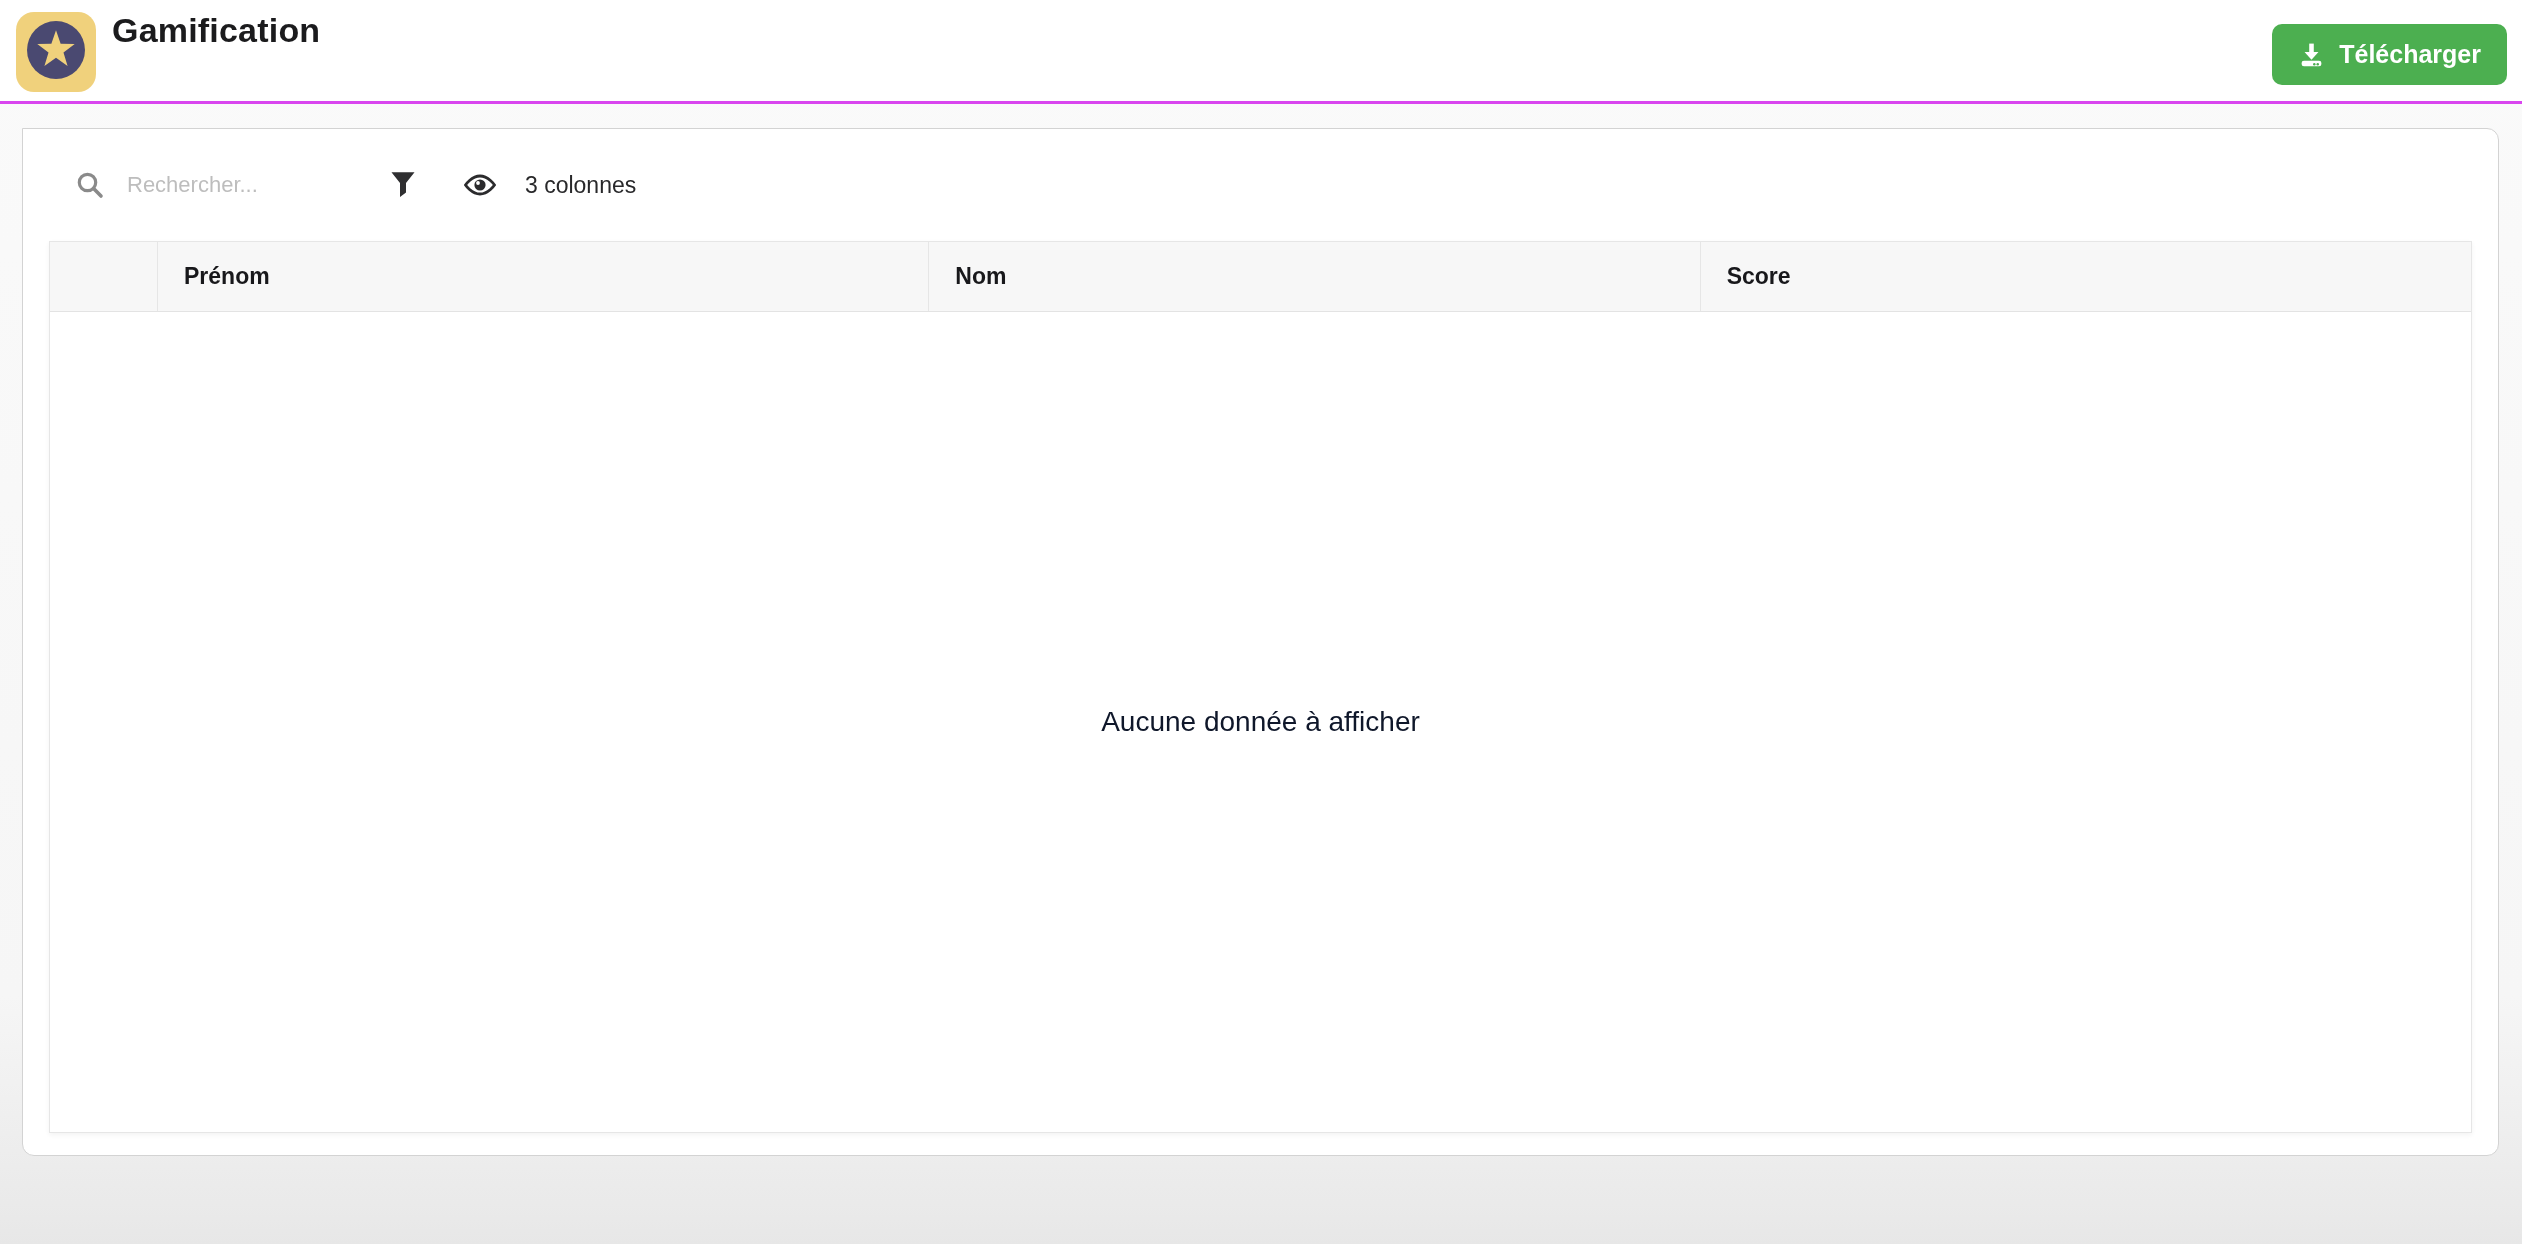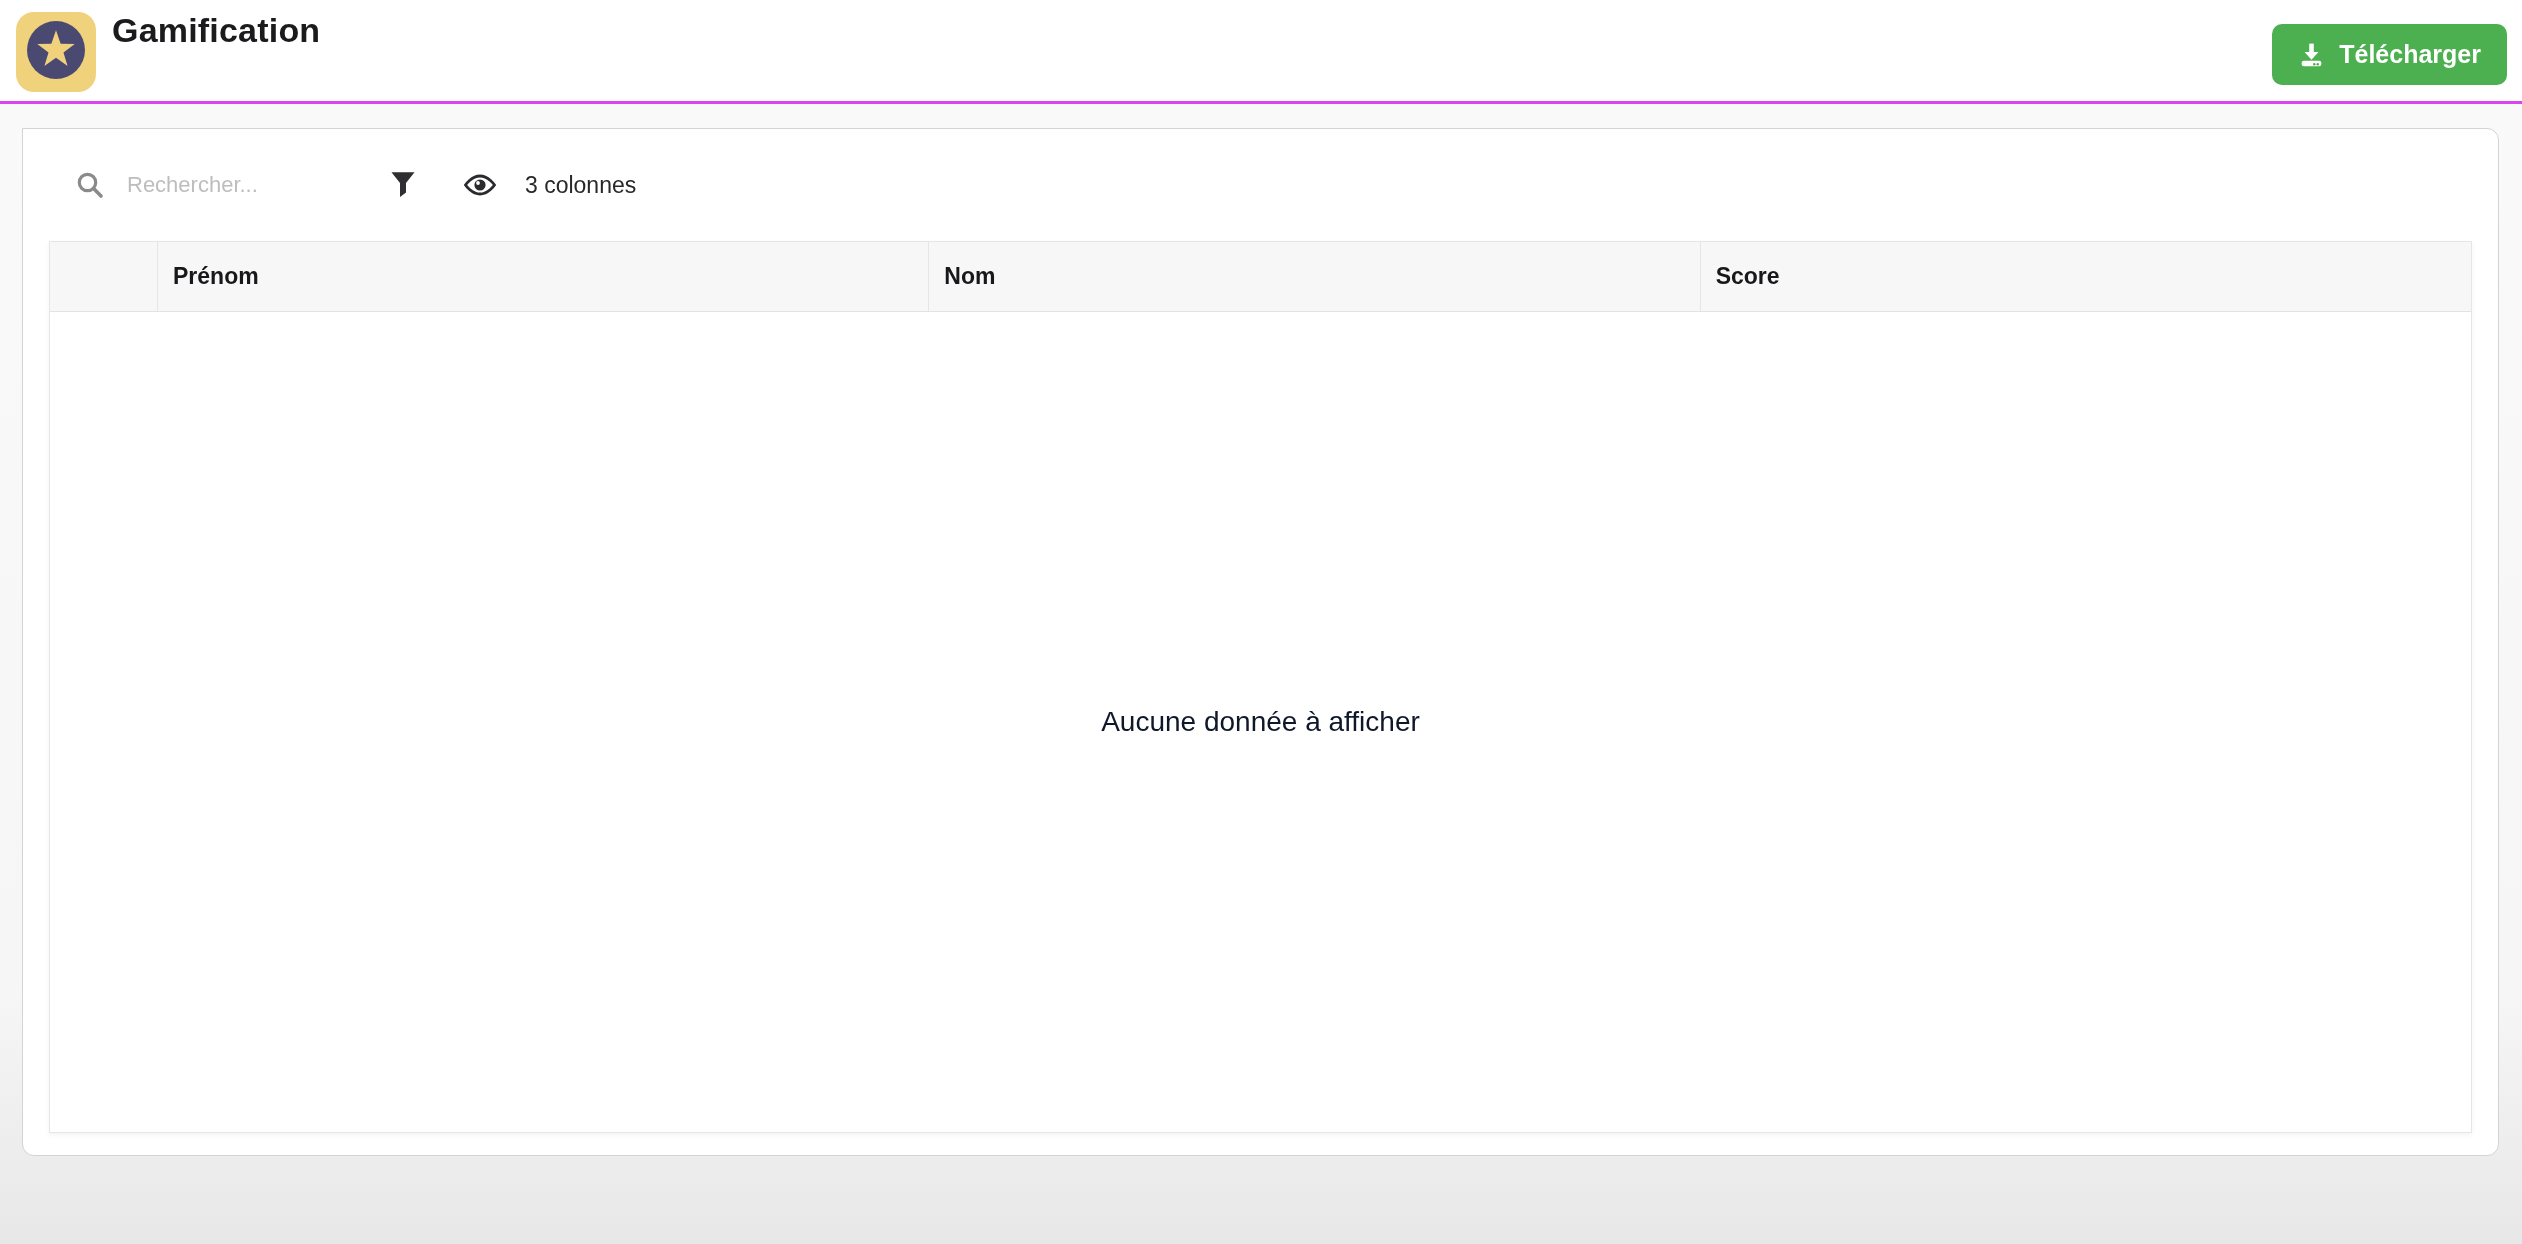--- a/index.html
+++ b/index.html
@@ -152,21 +152,21 @@
   }
   .grid-header {
     display: flex;
     height: 70px;
     background: #f7f7f7;
     border-bottom: 1px solid #e3e3e3;
   }
   .grid-th {
     display: flex;
     align-items: center;
-    padding-left: 15px;
+    padding-left: 26px;
     font-size: 23px;
     font-weight: 700;
     color: #18181b;
   }
   .grid-th.sel { width: 107px; flex: none; padding-left: 0; }
   .grid-th.col { flex: 1; border-left: 1px solid #e6e6e6; }
   .grid-body {
     height: 820px;
     display: flex;
     align-items: center;

